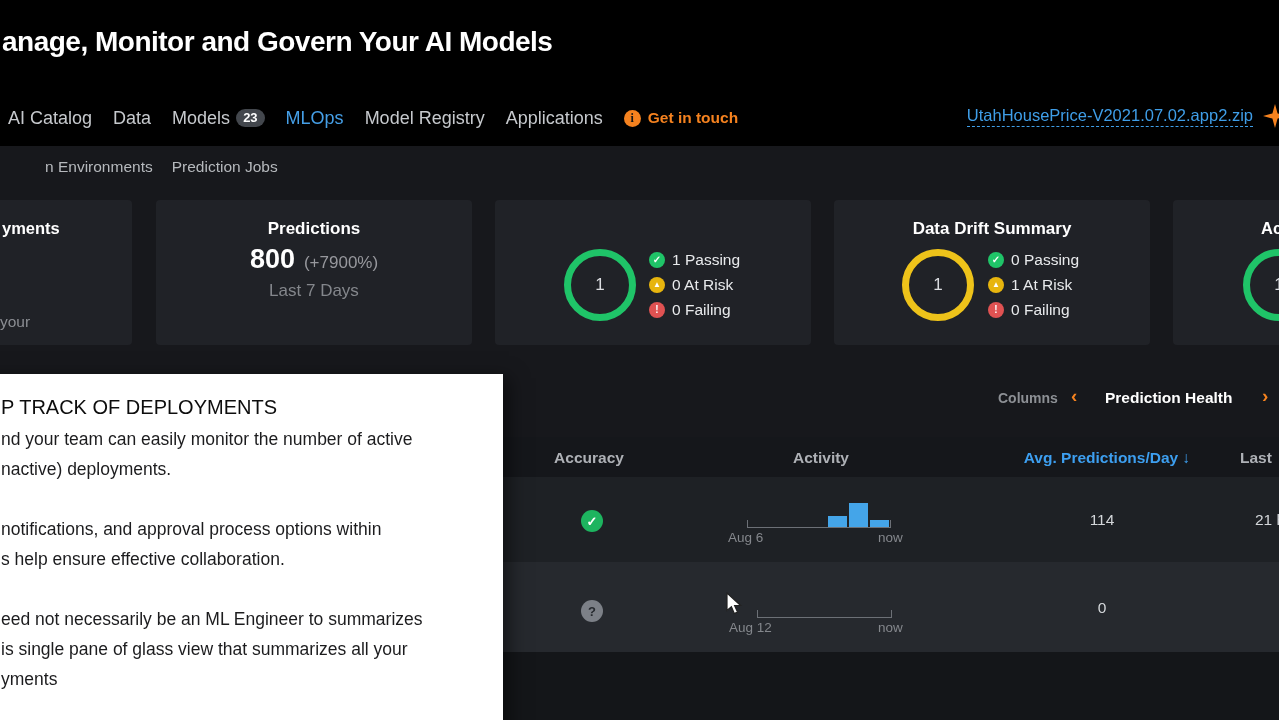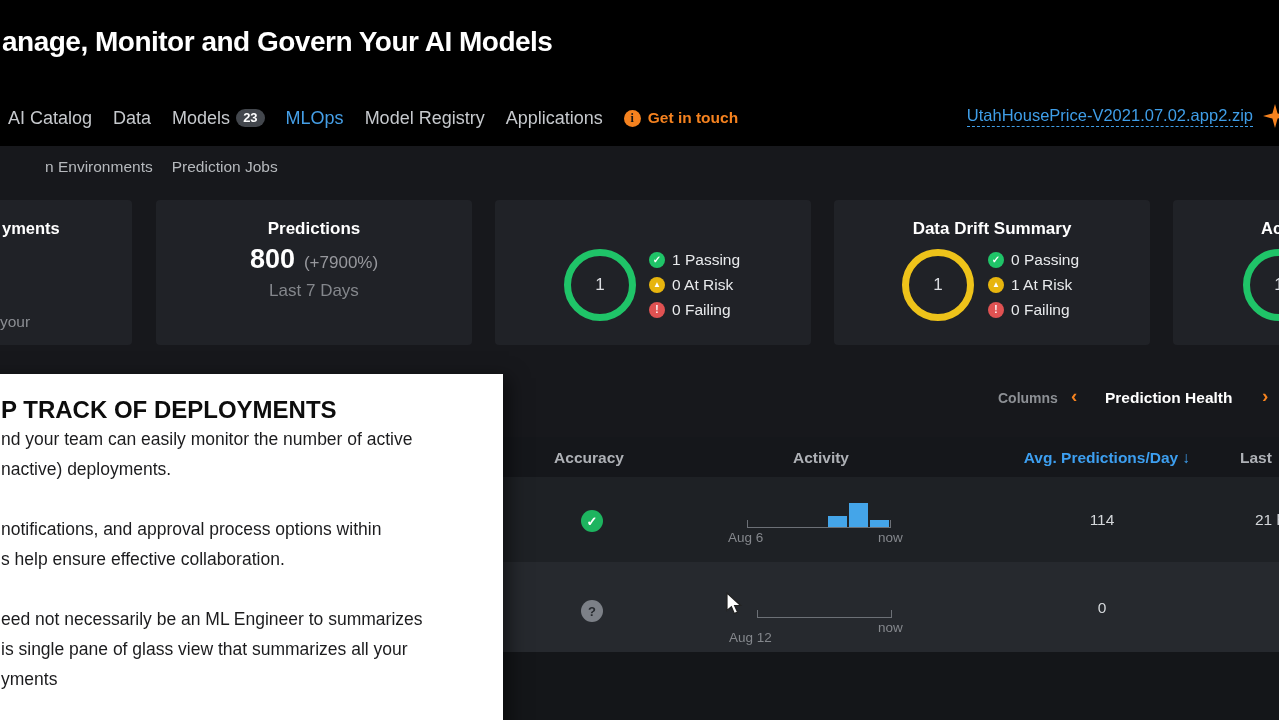--- a/index.html
+++ b/index.html
@@ -58,21 +58,21 @@
            display:flex;align-items:center;justify-content:center;font-size:13px;font-weight:bold;}
   .bracket{position:absolute;height:7px;border-left:1px solid #6c7076;border-right:1px solid #6c7076;border-bottom:1px solid #6c7076;}
   .bars{position:absolute;display:flex;align-items:flex-end;gap:2px;}
   .bar{width:19px;background:#44a5e9;}
   .spark-label{position:absolute;font-size:13.5px;color:#84878c;white-space:nowrap;}
   .cell-num{position:absolute;transform:translateX(-50%);font-size:15.5px;color:#d4d7da;}
   .cell-last{position:absolute;font-size:15.5px;color:#d4d7da;white-space:nowrap;}
 
   
   #overlay{left:-40px;top:374px;width:543px;height:372px;background:#fff;box-shadow:6px 4px 18px rgba(0,0,0,0.5);z-index:50;}
-  #overlay-heading{position:absolute;left:41px;top:22px;font-size:24px;font-weight:bold;color:#0d0d0d;white-space:nowrap;}
+  #overlay-heading{position:absolute;left:41px;top:22px;font-size:20px;font-weight:normal;color:#0d0d0d;white-space:nowrap;}
   .ov-para{position:absolute;left:41px;}
   .ov-line{font-size:17.5px;color:#1c1c1e;line-height:30px;white-space:nowrap;}
   #ov-p1{top:50px;} #ov-p2{top:140px;} #ov-p3{top:230px;}
 
   #cursor{left:726px;top:592px;z-index:100;}
 </style>
 </head>
 <body>
 
 <div id="stage">
@@ -193,21 +193,21 @@
     <div class="bracket" style="left:747px;top:43px;width:142px;"></div>
     <span class="spark-label" style="left:728px;top:53px;">Aug 6</span>
     <span class="spark-label" style="left:878px;top:53px;">now</span>
     <span class="cell-num" style="left:1102px;top:34px;">114</span>
     <span class="cell-last" style="left:1255px;top:34px;">21 h</span>
   </div>
 
   <div class="abs row" id="row-2">
     <div class="acc-ico" style="top: 38px; background-color: rgb(124, 128, 135); color: rgb(38, 41, 46);">?</div>
     <div class="bracket" style="left:757px;top:48px;width:133px;"></div>
-    <span class="spark-label" style="left:729px;top:68px;">Aug 12</span>
+    <span class="spark-label" style="left:729px;top:58px;">Aug 12</span>
     <span class="spark-label" style="left:878px;top:58px;">now</span>
     <span class="cell-num" style="left:1102px;top:37px;">0</span>
   </div>
 
   <div class="abs" id="below-rows"></div>
 
   <div class="abs" id="overlay">
     <div id="overlay-heading">P TRACK OF DEPLOYMENTS</div>
     <div class="ov-para" id="ov-p1">
       <div class="ov-line">nd your team can easily monitor the number of active</div>

